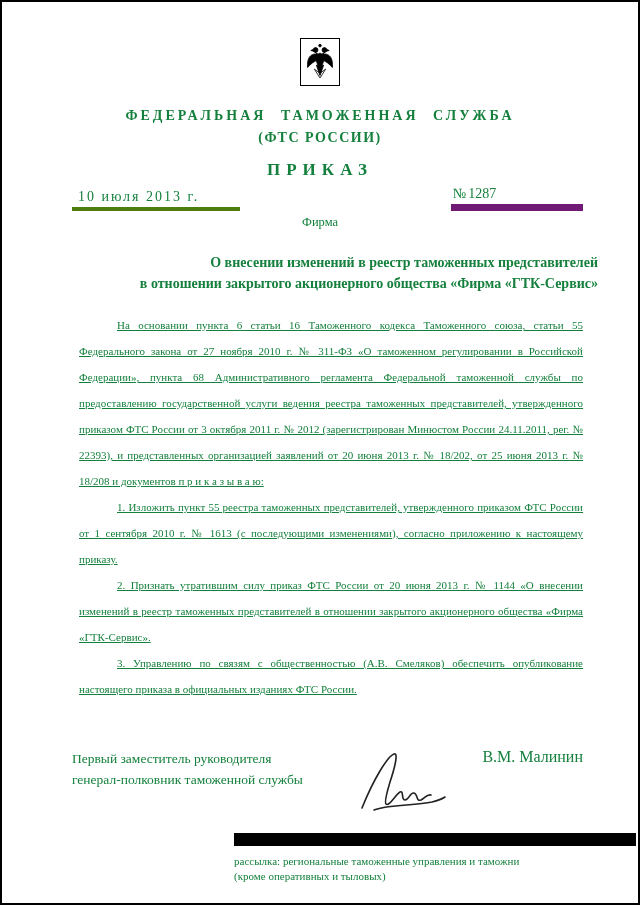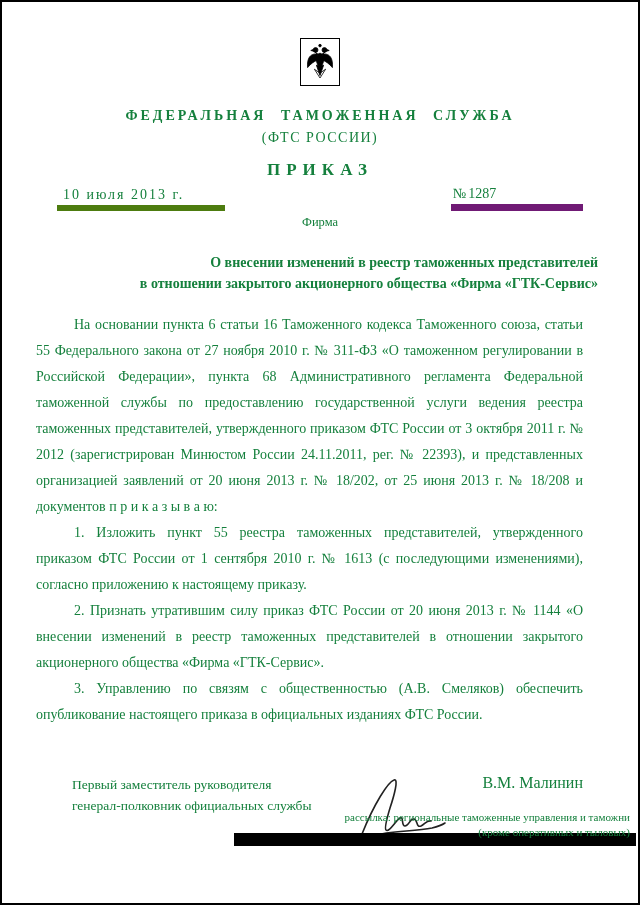--- a/index.html
+++ b/index.html
@@ -30,43 +30,44 @@
     font-size: 14px;
     font-weight: bold;
     letter-spacing: 3px;
     word-spacing: 8px;
     white-space: nowrap;
   }
   .org-short {
     margin-top: 6px;
     text-align: center;
     font-size: 14px;
-    font-weight: normal;
+    font-weight: bold;
     letter-spacing: 1.5px;
   }
   .doc-type {
     margin-top: 14px;
     text-align: center;
     font-size: 17px;
     font-weight: bold;
     letter-spacing: 6px;
   }
   .date-row {
     margin: 6px 55px 0 55px;
     display: flex;
     justify-content: space-between;
     align-items: flex-end;
     font-size: 14px;
   }
   .date-cell {
     width: 168px;
-    border-bottom: 6px solid #4d7c0f;
+    border-bottom: 4px solid #4d7c0f;
     padding: 0 0 2px 6px;
     letter-spacing: 2px;
     white-space: nowrap;
+    margin-left: 15px;
   }
   .num-cell {
     width: 132px;
     border-bottom: 7px solid #701a75;
     padding: 0 0 2px 2px;
     white-space: nowrap;
   }
   .num-cell .num-value { margin-left: 2px; }
   .city {
     margin-top: 4px;
@@ -74,24 +75,25 @@
     font-size: 12.5px;
   }
   .doc-title {
     margin: 22px 40px 0 40px;
     text-align: right;
     font-size: 14px;
     font-weight: bold;
     line-height: 21px;
   }
   .body-text {
-    margin: 18px 55px 0 34px;
-    font-size: 14px;
+    margin: 18px 55px 0 77px;
+    font-size: 11px;
     line-height: 26px;
     text-align: justify;
+    text-decoration: underline;
   }
   .body-text p {
     text-indent: 38px;
   }
   .sig-row {
     margin: 46px 55px 0 70px;
     display: flex;
     align-items: flex-start;
   }
   .sig-position {
@@ -115,22 +117,22 @@
     left: 232px;
     right: 2px;
     top: 831px;
     height: 13px;
     background: #000;
   }
   .footer-note {
     position: absolute;
     left: 232px;
     right: 8px;
-    top: 808px;
-    text-align: right;
+    top: 852px;
+    text-align: left;
     font-size: 11px;
     line-height: 15px;
   }
 </style>
 </head>
 <body>
 
 <div class="page">
 
   <div class="emblem-box">
@@ -180,21 +182,21 @@
   <div class="body-text">
     <p>На основании пункта 6 статьи 16 Таможенного кодекса Таможенного союза, статьи 55 Федерального закона от 27 ноября 2010 г. № 311-ФЗ «О таможенном регулировании в Российской Федерации», пункта 68 Административного регламента Федеральной таможенной службы по предоставлению государственной услуги ведения реестра таможенных представителей, утвержденного приказом ФТС России от 3 октября 2011 г. № 2012 (зарегистрирован Минюстом России 24.11.2011, рег. № 22393), и представленных организацией заявлений от 20 июня 2013 г. № 18/202, от 25 июня 2013 г. № 18/208 и документов п р и к а з ы в а ю:</p>
     <p>1. Изложить пункт 55 реестра таможенных представителей, утвержденного приказом ФТС России от 1 сентября 2010 г. № 1613 (с последующими изменениями), согласно приложению к настоящему приказу.</p>
     <p>2. Признать утратившим силу приказ ФТС России от 20 июня 2013 г. № 1144 «О внесении изменений в реестр таможенных представителей в отношении закрытого акционерного общества «Фирма «ГТК-Сервис».</p>
     <p>3. Управлению по связям с общественностью (А.В. Смеляков) обеспечить опубликование настоящего приказа в официальных изданиях ФТС России.</p>
   </div>
 
   <div class="sig-row">
     <div class="sig-position">
       <div>Первый заместитель руководителя</div>
-      <div>генерал-полковник официальных службы</div>
+      <div>генерал-полковник таможенной службы</div>
     </div>
     <svg class="sig-scribble" viewBox="0 0 120 72">
       <g fill="none" stroke="#222" stroke-width="1.6" stroke-linecap="round">
         <path d="M18 60 C 30 30, 44 8, 50 6 C 55 4, 50 22, 46 34 C 43 44, 40 54, 42 56 C 45 59, 52 46, 56 44 C 60 42, 57 52, 61 52 C 65 52, 66 44, 70 45 C 74 46, 72 54, 77 52 C 81 50, 83 46, 87 47"></path>
         <path d="M30 62 C 45 56, 70 58, 88 54 C 94 52.5, 98 51, 101 49"></path>
       </g>
     </svg>
     <div class="sig-name">В.М. Малинин</div>
   </div>
 

